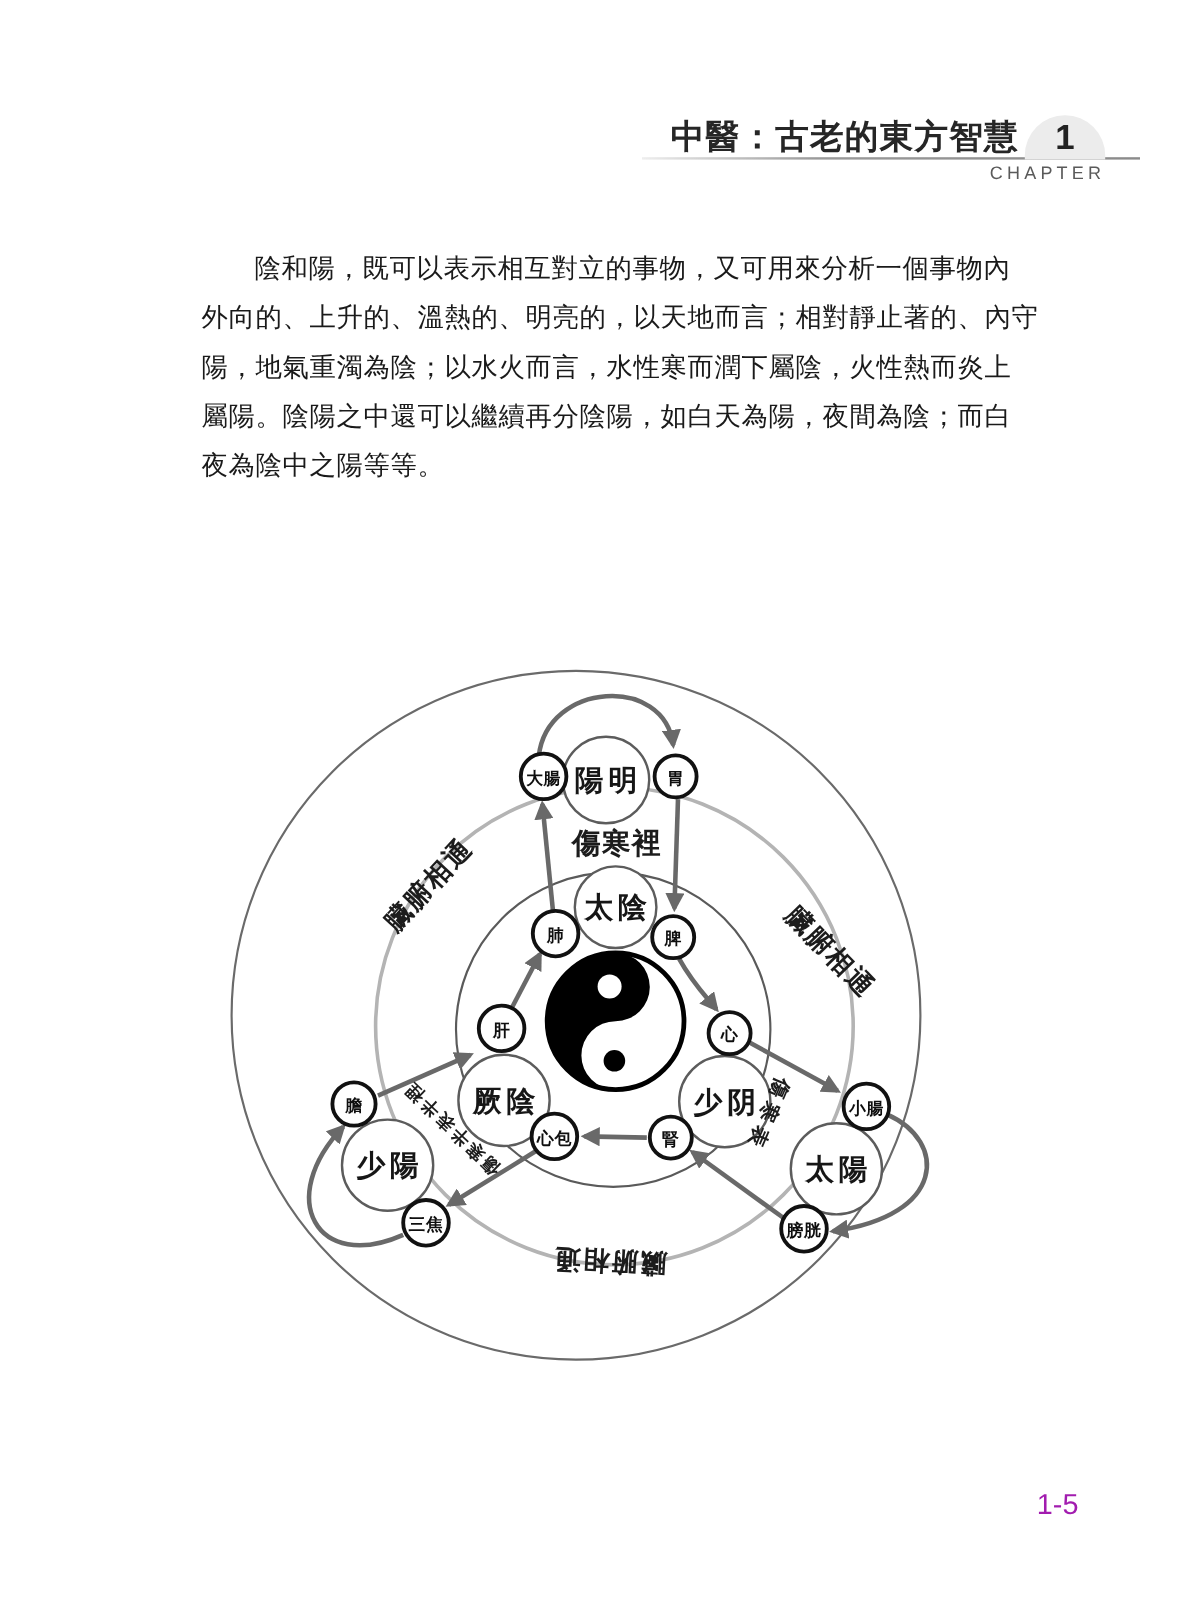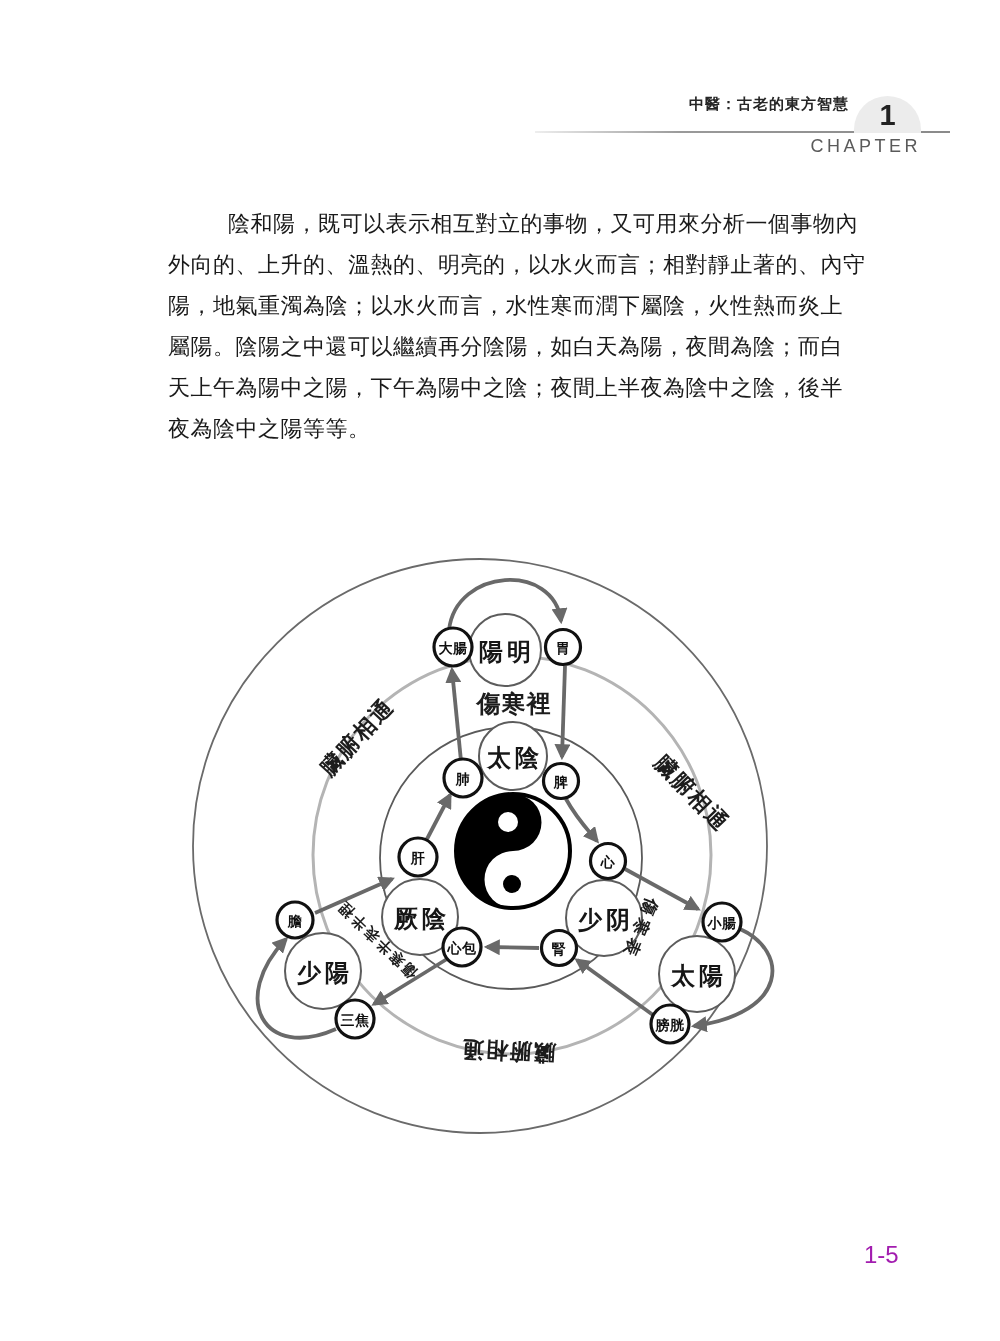--- a/index.html
+++ b/index.html
@@ -1,33 +1,33 @@
 <!DOCTYPE html>
 <html><head>
 <meta charset="utf-8">
 <style>
   html,body{margin:0;padding:0;background:#ffffff;}
   .page{position:relative;width:1000px;height:1341px;background:#fff;overflow:hidden;
         font-family:"Liberation Sans",sans-serif;}
   
   .header-rule{position:absolute;left:535px;top:131px;width:415px;height:2px;
                background:linear-gradient(to right,#eeeeee,#9a9a9a 35%,#8a8a8a);}
-  .chapter-title{position:absolute;top:95px;right:151px;font-size:15px;font-weight:bold;
+  .chapter-title{position:absolute;top:95px;right:151px;font-size:28px;font-weight:bold;
                  color:#262626;letter-spacing:1px;}
   .chapter-bubble{position:absolute;left:854px;top:96px;width:67px;height:37px;
                   background:#ececec;border-radius:34px 34px 0 0;text-align:center;}
   .chapter-bubble span{display:inline-block;margin-top:3px;font-size:29px;font-weight:bold;color:#222;}
-  .chapter-label{position:absolute;top:136px;right:79px;font-size:18px;letter-spacing:3.5px;
+  .chapter-label{position:absolute;top:136px;right:79px;font-size:15px;letter-spacing:3.5px;
                  color:#5a5a5a;}
   
   .body-text{position:absolute;left:168px;top:203px;width:690px;
              font-family:"Liberation Serif",serif;font-size:22px;color:#1a1a1a;
              letter-spacing:0.5px;}
   .tline{height:41px;line-height:41px;white-space:nowrap;}
-  .tline:first-child{text-indent:2em;text-align:right;}
+  .tline:first-child{text-indent:2em;}
   
   .page-number{position:absolute;left:864px;top:1241px;font-size:24px;color:#a21caf;}
   
   svg{position:absolute;left:0;top:0;}
   .big-label{font-family:"Liberation Sans",sans-serif;font-weight:bold;font-size:24px;
              letter-spacing:4px;fill:#161616;text-anchor:middle;dominant-baseline:central;}
   .organ-label{font-family:"Liberation Sans",sans-serif;font-weight:bold;font-size:14px;
              letter-spacing:0.5px;fill:#0e0e0e;text-anchor:middle;dominant-baseline:central;}
   .ann{font-family:"Liberation Sans",sans-serif;font-weight:bold;fill:#1c1c1c;
        text-anchor:middle;dominant-baseline:central;}
@@ -43,24 +43,23 @@
 
   <div class="header-rule"></div>
   <div class="chapter-title">中醫：古老的東方智慧</div>
   <div class="chapter-bubble">
     <span>1</span>
   </div>
   <div class="chapter-label">CHAPTER</div>
 
   <div class="body-text">
     <div class="tline">陰和陽，既可以表示相互對立的事物，又可用來分析一個事物內</div>
-    <div class="tline">外向的、上升的、溫熱的、明亮的，以水火而言；相對靜止著的、內守</div>
+    <div class="tline">外向的、上升的、溫熱的、明亮的，以天地而言；相對靜止著的、內守</div>
     <div class="tline">陽，地氣重濁為陰；以水火而言，水性寒而潤下屬陰，火性熱而炎上</div>
     <div class="tline">屬陽。陰陽之中還可以繼續再分陰陽，如白天為陽，夜間為陰；而白</div>
-    <div class="tline">天上午為陽中之陽，下午為陽中之陰；夜間上半夜為陰中之陰，後半</div>
     <div class="tline">夜為陰中之陽等等。</div>
   </div>
 
   <svg width="1000" height="1341" viewBox="0 0 1000 1341">
     <defs>
       <marker id="arw" viewBox="0 0 10 10" refX="8" refY="5" markerWidth="4.2" markerHeight="4.2" orient="auto-start-reverse">
         <path d="M0,0 L10,5 L0,10 z" fill="#696969"></path>
       </marker>
     </defs>
 

